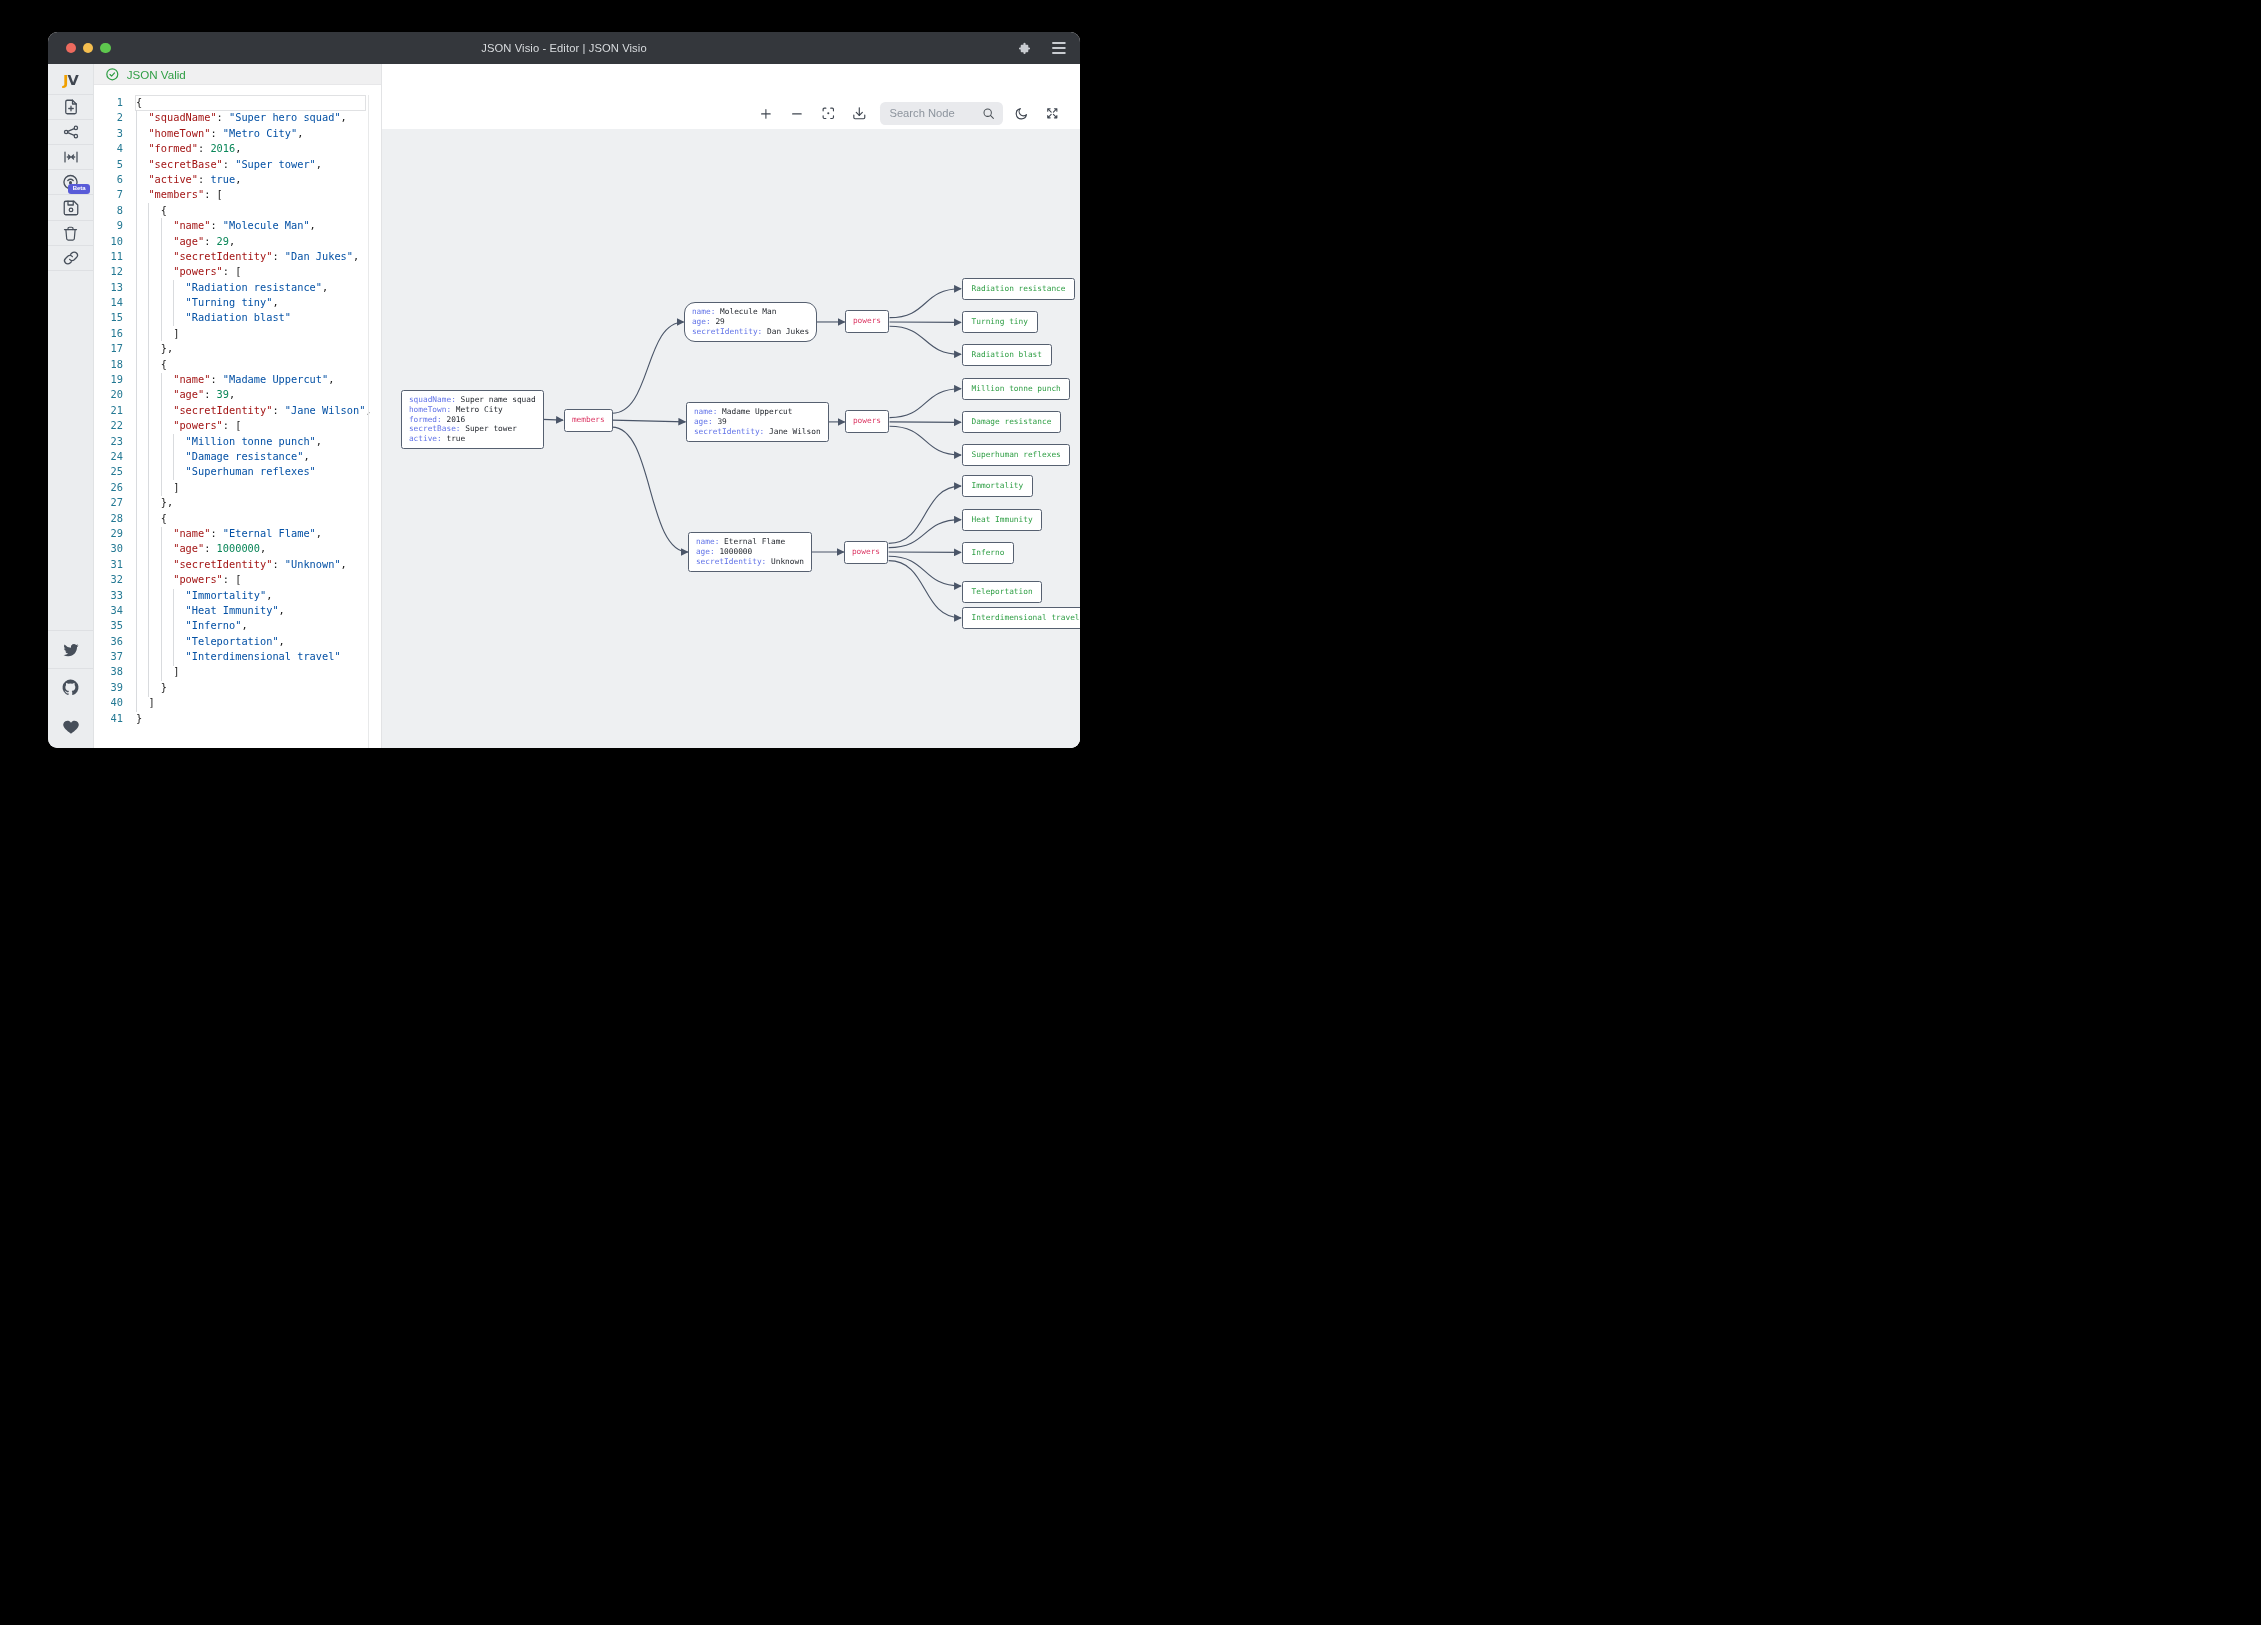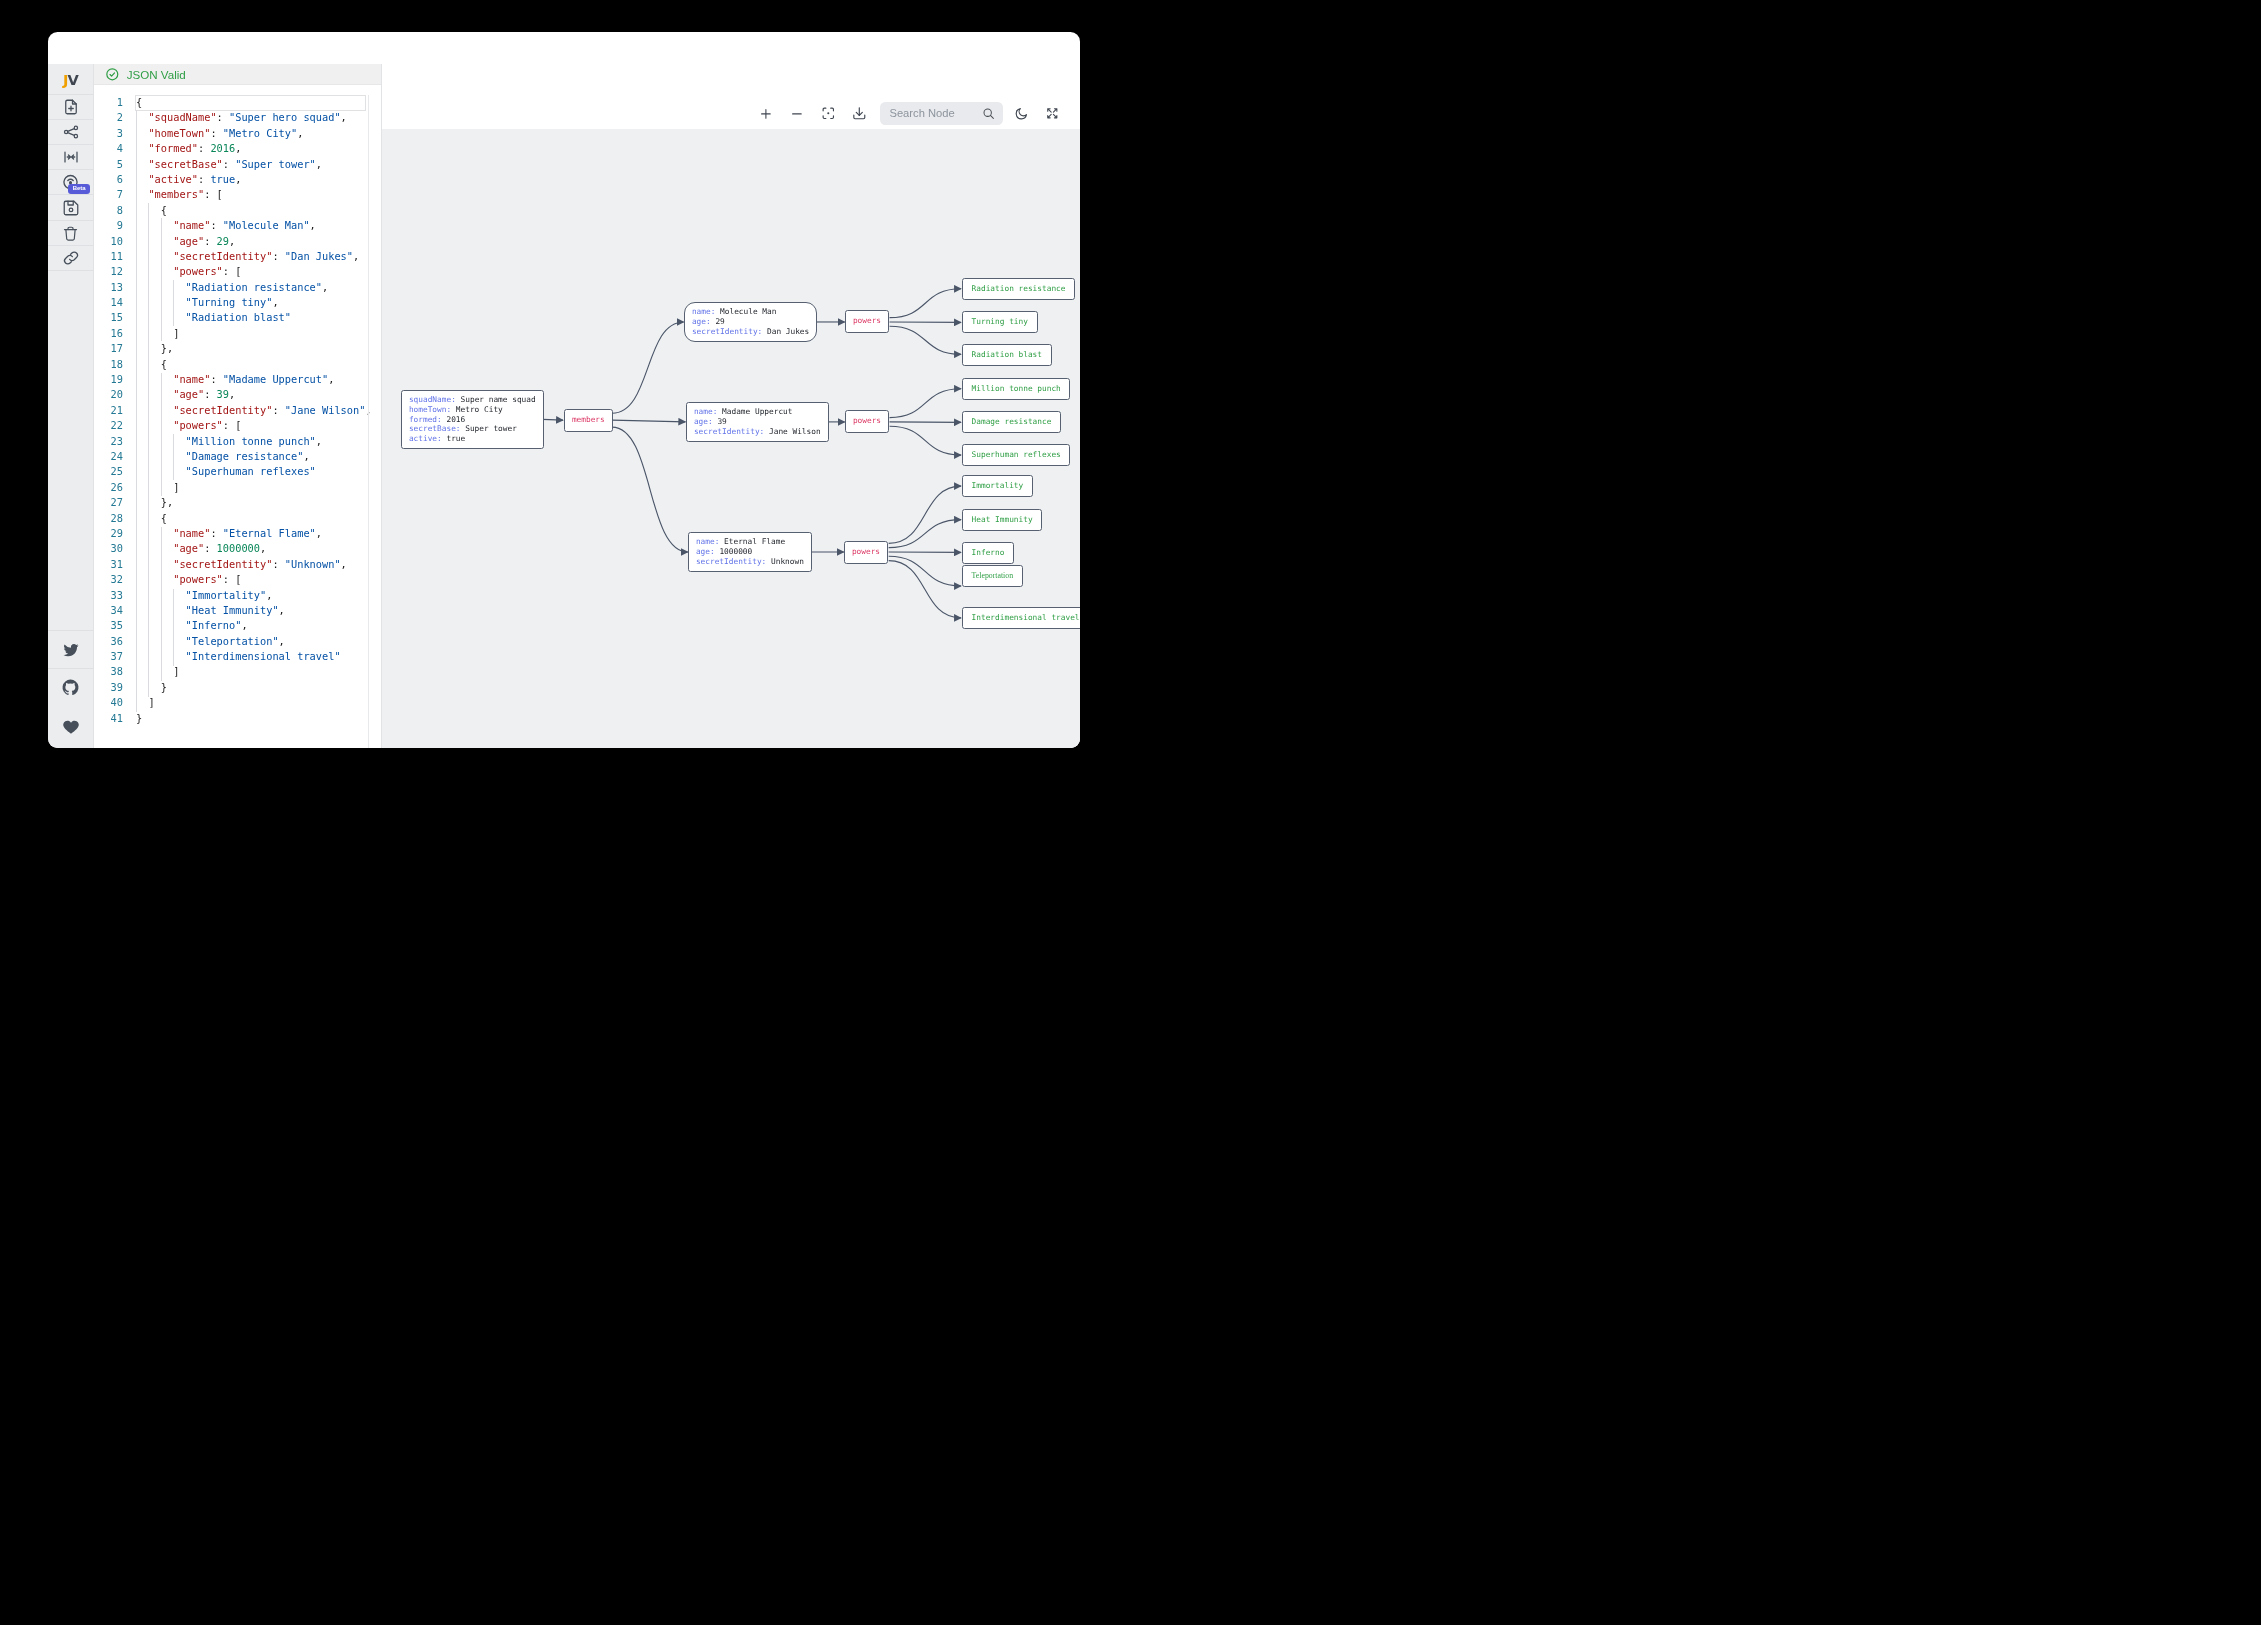--- a/index.html
+++ b/index.html
@@ -77,20 +77,44 @@
   .node-ref { line-height:20.7px; padding:0 6.9px; color:#dc3a66; text-align:center; }
   .node-leaf { line-height:20px; padding:0 8.6px; color:#2e9e44; text-align:center; }
   .nk { color:#6274e8; }
   .nv { color:#23272e; }
 </style>
 </head>
 <body>
 
 <div class="window">
 
+  <div class="titlebar">
+    <div class="lights">
+      <div class="light" style="background:#ed6a5e"></div>
+      <div class="light" style="background:#f4be4f"></div>
+      <div class="light" style="background:#5ec74e"></div>
+    </div>
+    <div class="tb-title">JSON Visio - Editor | JSON Visio</div>
+    <div class="tb-right">
+      <span style="display:flex">
+        <svg width="13" height="13" viewBox="0 0 24 24">
+            <path fill="#c9ccd1" d="M10 3.2a2 2 0 0 1 4 0V5h3.2A1.8 1.8 0 0 1 19 6.8V10h1.3a2 2 0 0 1 0 4H19v3.2a1.8 1.8 0 0 1-1.8 1.8H14v1.3a2 2 0 0 1-4 0V19H6.8A1.8 1.8 0 0 1 5 17.2V14H3.7a2 2 0 0 1 0-4H5V6.8A1.8 1.8 0 0 1 6.8 5H10V3.2z"></path>
+          </svg>
+      </span>
+      <span style="display:flex">
+        <svg width="13.8" height="12" viewBox="0 0 16 14">
+            <g fill="#c9ccd1">
+              <rect x="0" y="0" width="16" height="2.2" rx="1.1"></rect>
+              <rect x="0" y="5.9" width="16" height="2.2" rx="1.1"></rect>
+              <rect x="0" y="11.8" width="16" height="2.2" rx="1.1"></rect>
+            </g>
+          </svg>
+      </span>
+    </div>
+  </div>
 
   <div class="chrome">
 
     <aside class="sidebar">
       <div class="side-cell sep-b" style="top:0;height:31px">
         <span class="logo"><span class="j">J</span><span class="v">V</span></span>
       </div>
       <div class="side-cell sep-b" style="top:31px;height:25px">
         <svg width="18" height="18" viewBox="0 0 24 24" class="sicon">
           <path d="M14 3H7a2 2 0 0 0-2 2v14a2 2 0 0 0 2 2h10a2 2 0 0 0 2-2V8z"></path>
@@ -322,20 +346,20 @@
           <div class="node node-leaf" style="left: 580px; top: 315px;"><span>Superhuman reflexes</span></div>
           <div class="node node-obj" style="left: 306px; top: 403px;">
             <div class="nl"><span class="nk">name:</span> <span class="nv">Eternal Flame</span></div>
             <div class="nl"><span class="nk">age:</span> <span class="nv">1000000</span></div>
             <div class="nl"><span class="nk">secretIdentity:</span> <span class="nv">Unknown</span></div>
           </div>
           <div class="node node-ref" style="left: 462px; top: 412px;"><span>powers</span></div>
           <div class="node node-leaf" style="left: 580px; top: 346px;"><span>Immortality</span></div>
           <div class="node node-leaf" style="left: 580px; top: 380px;"><span>Heat Immunity</span></div>
           <div class="node node-leaf" style="left: 580px; top: 413px;"><span>Inferno</span></div>
-          <div class="node node-leaf" style="left: 580px; top: 436px; font-family: Liberation Serif, serif;"><span>Teleportation</span></div>
+          <div class="node node-leaf" style="left: 580px; top: 452px;"><span>Teleportation</span></div>
           <div class="node node-leaf" style="left: 580px; top: 478px;"><span>Interdimensional travel</span></div>
         </div>
     </section>
 
   </div>
 </div>
 
 
 </body></html>

